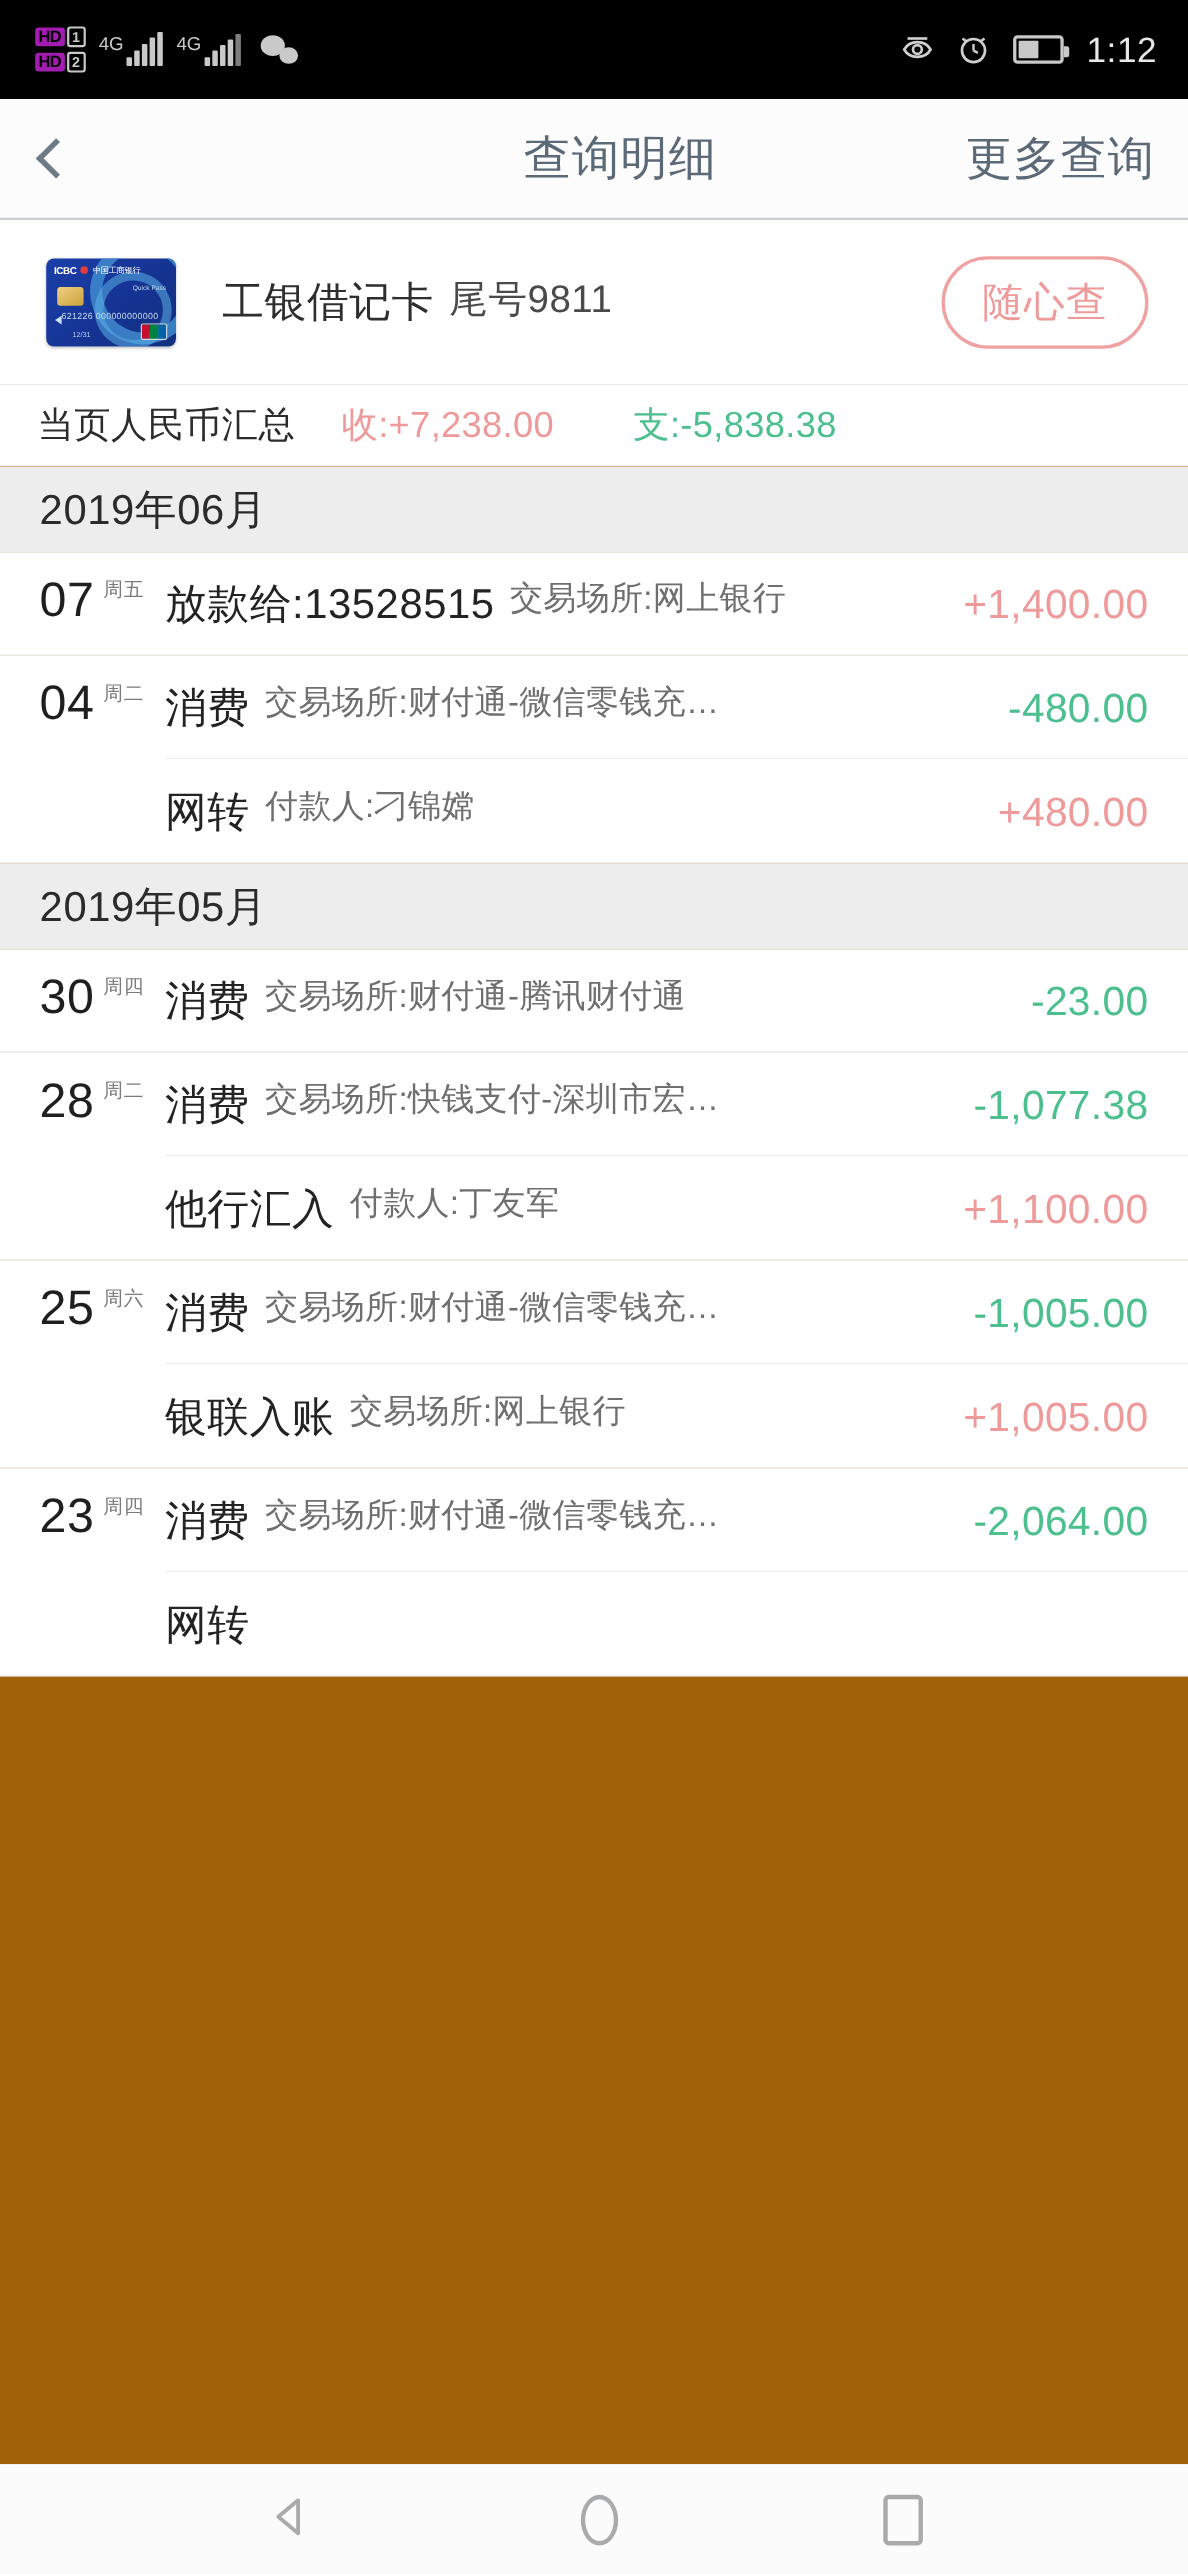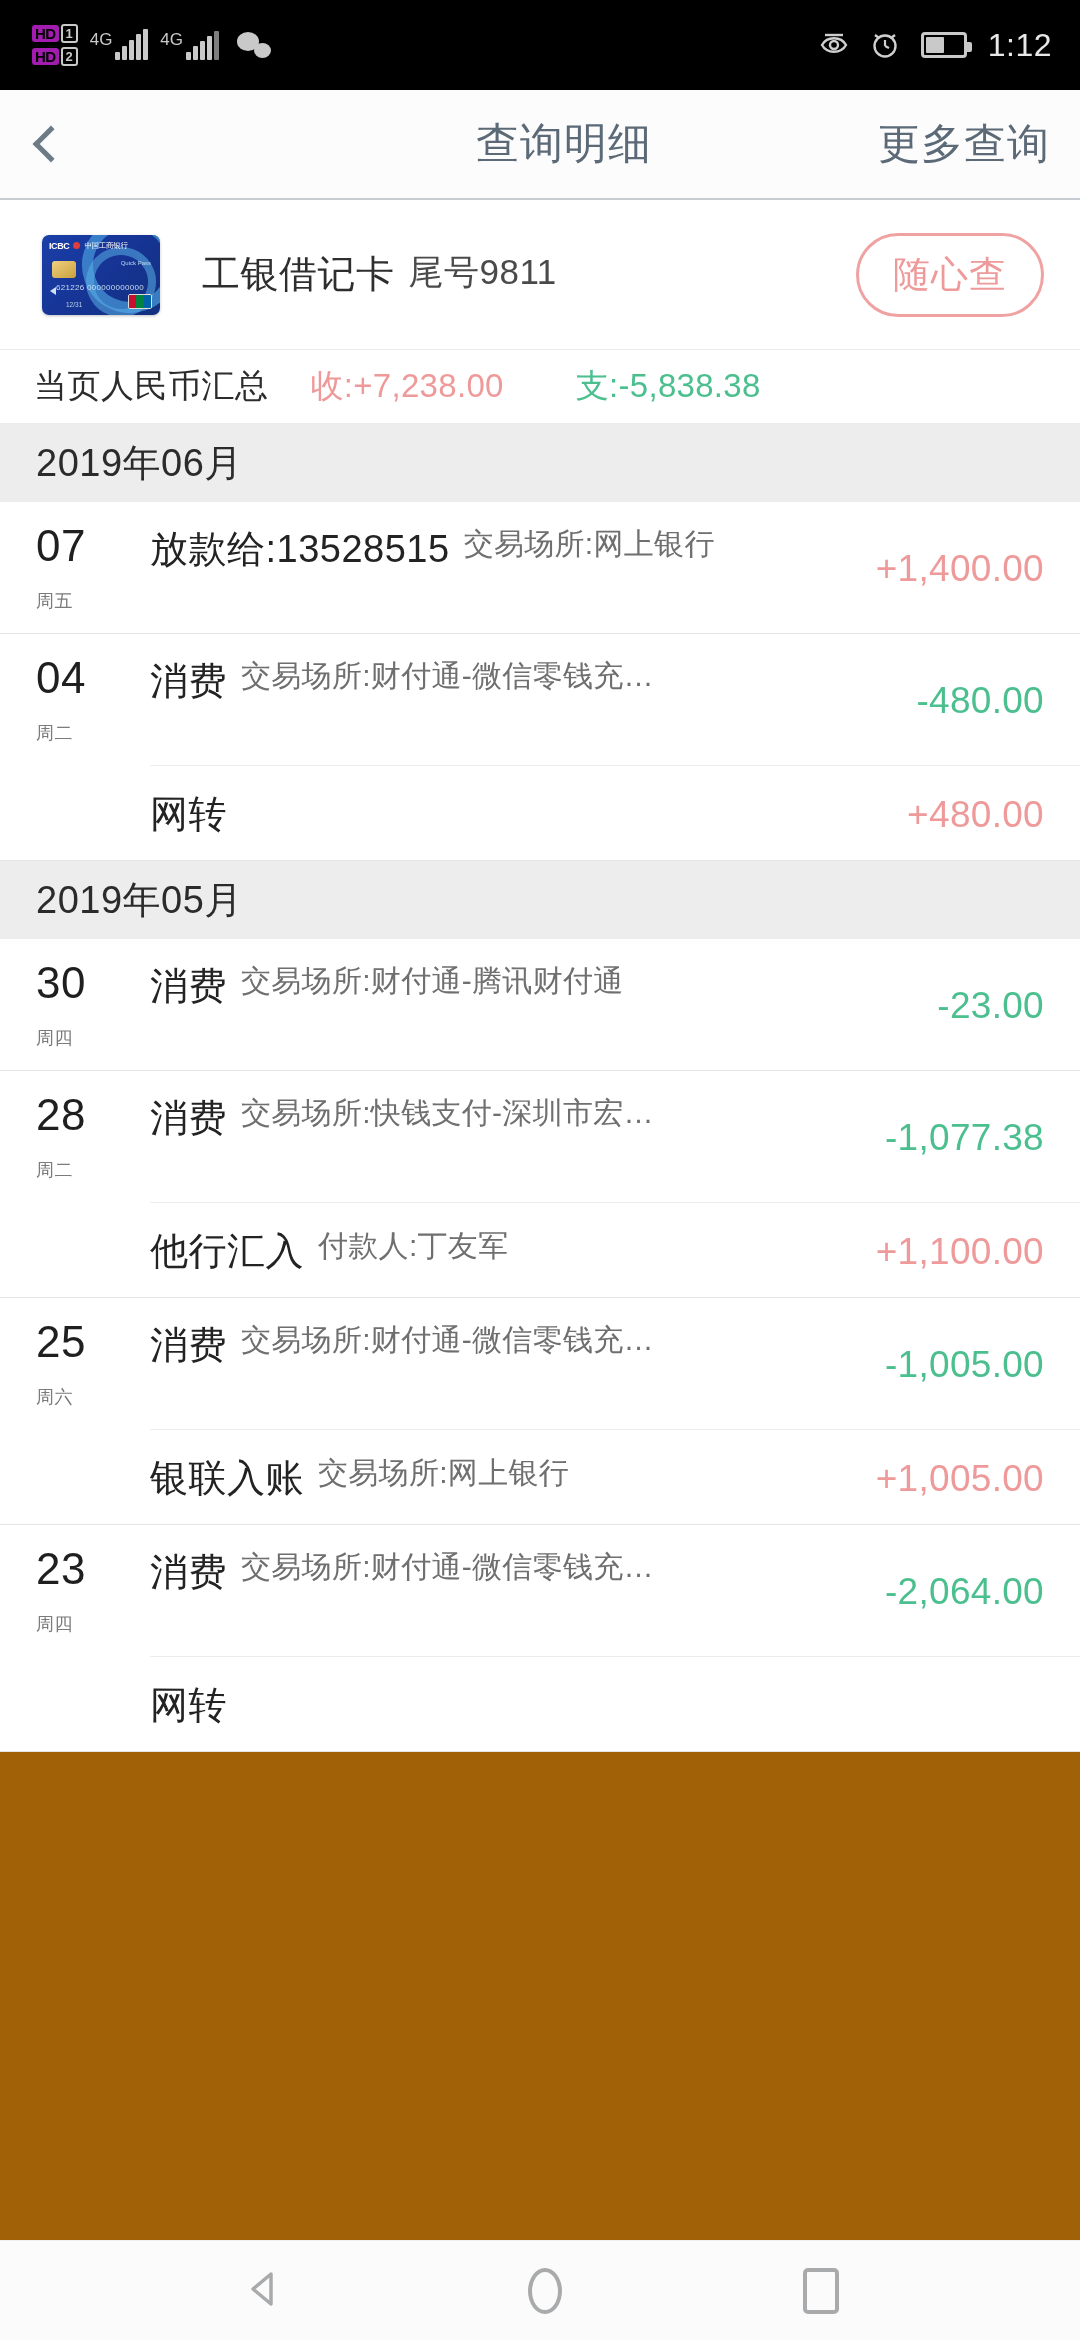--- a/index.html
+++ b/index.html
@@ -148,21 +148,21 @@
   }
   .txn-group { border-bottom:1px solid #e6e6e6; background:#fff; }
   .txn {
     display:flex; align-items:flex-start; padding:22px 36px 20px 36px; position:relative;
   }
   .txn.sub { padding-top:24px; }
   .txn.sub::before {
     content:""; position:absolute; left:150px; right:0; top:0; height:1px; background:#ededed;
   }
   .date-col {
-    width:114px; flex:0 0 114px; display:flex; flex-direction:column; align-items:flex-start; gap:21px;
+    width:114px; flex:0 0 114px; display:flex; flex-direction:row; align-items:flex-start; gap:8px;
   }
   .d-day { font-size:44px; color:#1f1f1f; line-height:1; letter-spacing:.5px; }
   .d-wk { font-size:18px; color:#7b7b7b; letter-spacing:.5px; }
   .mid-col { flex:1 1 auto; display:flex; flex-direction:row; gap:14px; min-width:0; padding-right:16px; }
   .t-title { font-size:38px; color:#232323; letter-spacing:.5px; white-space:nowrap; }
   .t-sub {
     font-size:30px; color:#6f6f6f; letter-spacing:.3px; white-space:nowrap;
     overflow:hidden; text-overflow:ellipsis;
   }
   .amt-col {
@@ -313,20 +313,21 @@
           <div class="mid-col">
             <div class="t-title">消费</div>
             <div class="t-sub">交易场所:财付通-微信零钱充…</div>
           </div>
           <div class="amt-col amt-neg">-480.00</div>
         </div>
         <div class="txn sub">
           <div class="date-col"></div>
           <div class="mid-col">
             <div class="t-title">网转</div>
+            <div class="t-sub">付款人:刁锦嫦</div>
           </div>
           <div class="amt-col amt-pos">+480.00</div>
         </div>
       </div>
       <div class="month-head">2019年05月</div>
       <div class="txn-group">
         <div class="txn">
           <div class="date-col">
             <div class="d-day">30</div>
             <div class="d-wk">周四</div>

